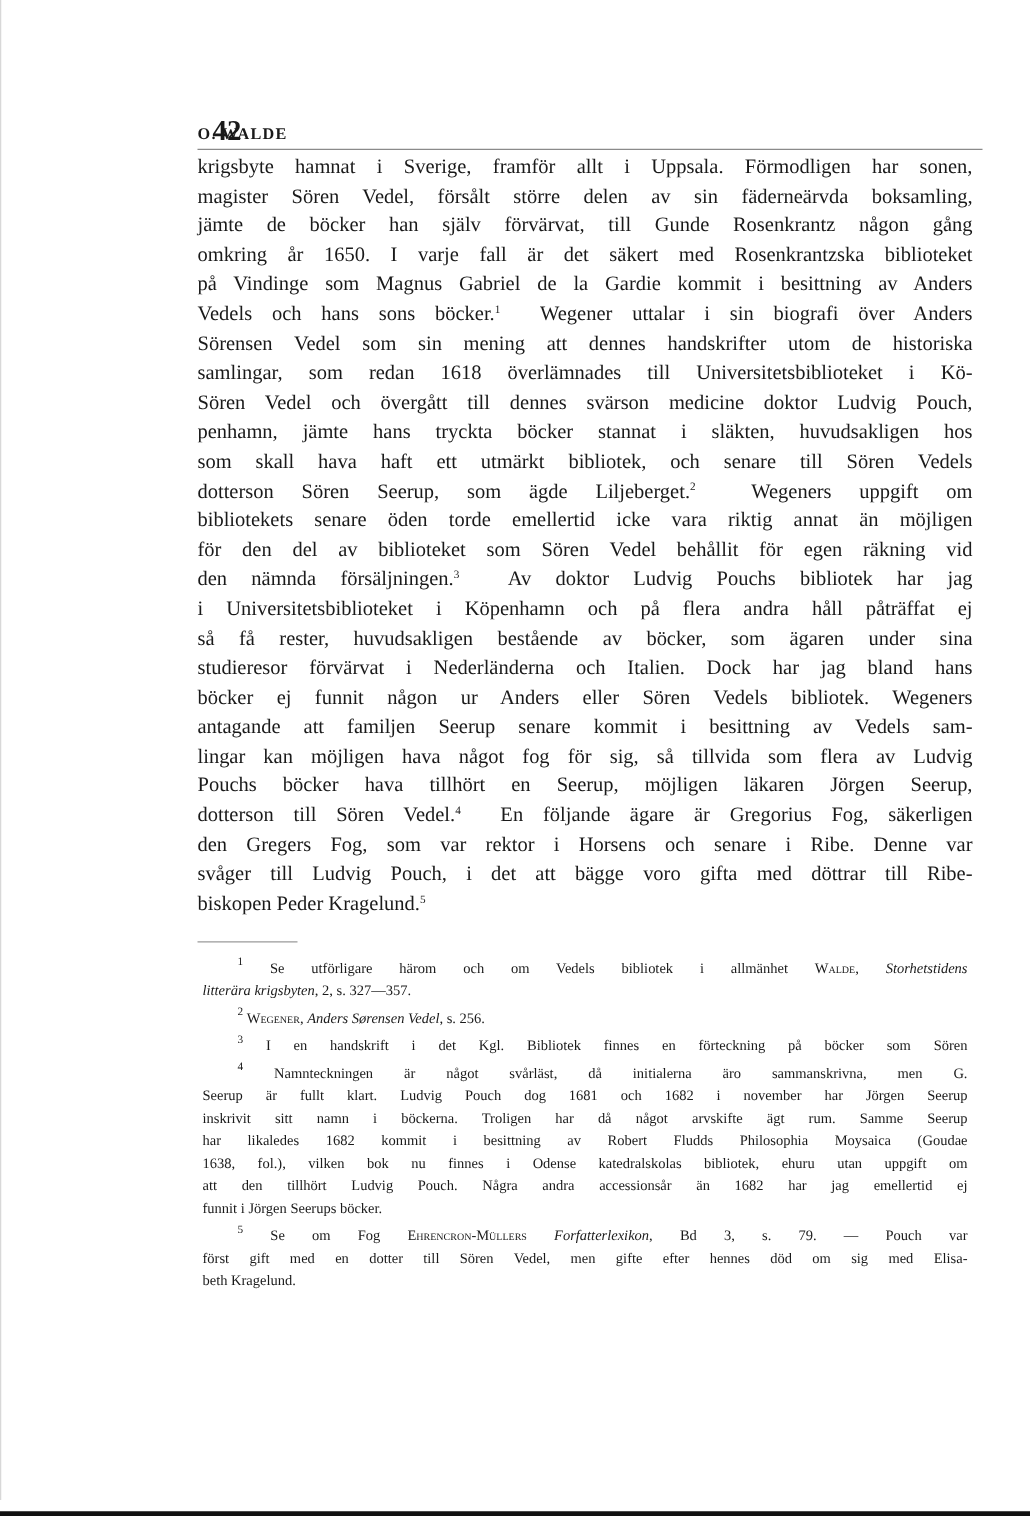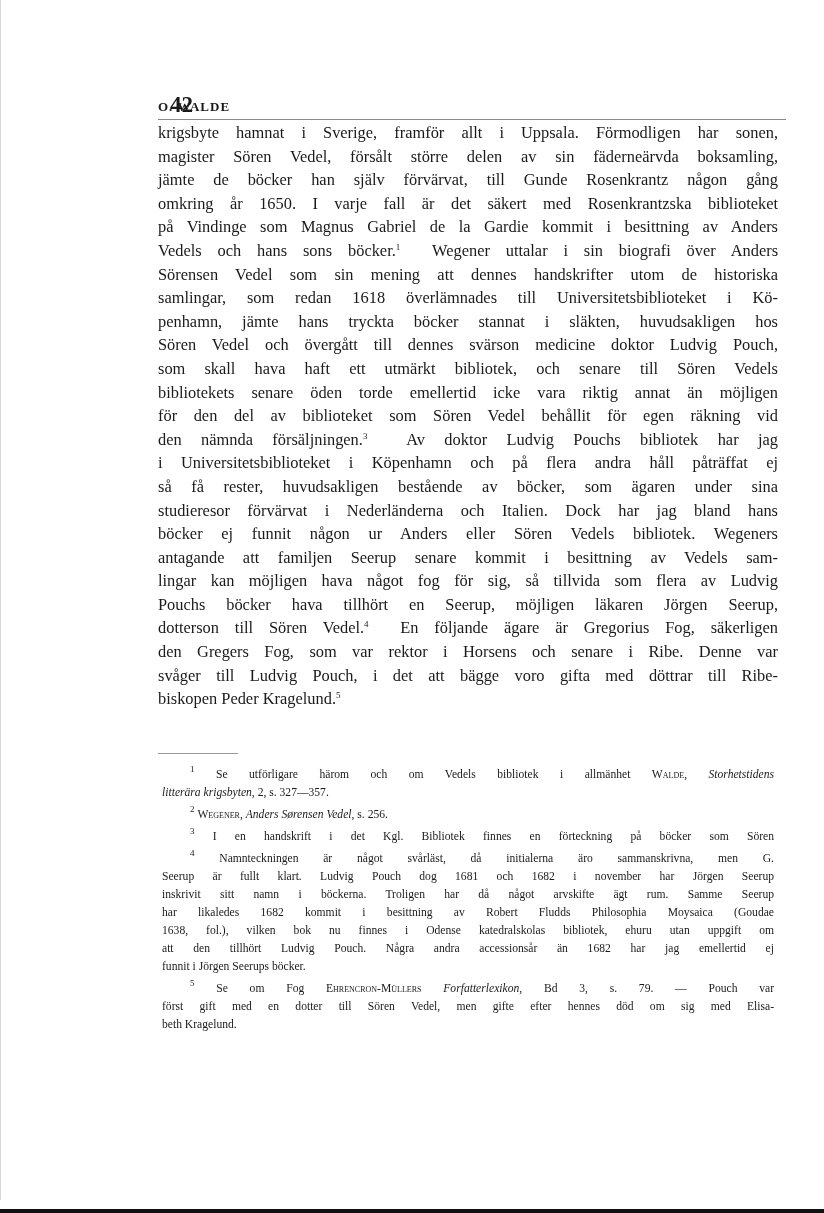--- a/index.html
+++ b/index.html
@@ -41,23 +41,24 @@
 
   <div class="body-text">
     <span class="line">krigsbyte hamnat i Sverige, framför allt i Uppsala.  Förmodligen har sonen,</span>
     <span class="line">magister Sören Vedel, försålt större delen av sin fäderneärvda boksamling,</span>
     <span class="line">jämte de böcker han själv förvärvat, till Gunde Rosenkrantz någon gång</span>
     <span class="line">omkring år 1650.  I varje fall är det säkert med Rosenkrantzska biblioteket</span>
     <span class="line">på Vindinge som Magnus Gabriel de la Gardie kommit i besittning av Anders</span>
     <span class="line"><span>Vedels och hans sons böcker.</span><sup>1</sup>&nbsp;&nbsp;<span>Wegener uttalar i sin biografi över Anders</span></span>
     <span class="line">Sörensen Vedel som sin mening att dennes handskrifter utom de historiska</span>
     <span class="line">samlingar, som redan 1618 överlämnades till Universitetsbiblioteket i Kö-</span>
+    <span class="line">Sören Vedel och övergått till dennes svärson medicine doktor Ludvig Pouch,</span>
     <span class="line">penhamn, jämte hans tryckta böcker stannat i släkten, huvudsakligen hos</span>
-    <span class="line">Sören Vedel och övergått till dennes svärson medicine doktor Ludvig Pouch,</span>
     <span class="line">som skall hava haft ett utmärkt bibliotek, och senare till Sören Vedels</span>
+    <span class="line"><span>dotterson Sören Seerup, som ägde Liljeberget.</span><sup>2</sup>&nbsp;&nbsp;<span>Wegeners uppgift om</span></span>
     <span class="line">bibliotekets senare öden torde emellertid icke vara riktig annat än möjligen</span>
     <span class="line">för den del av biblioteket som Sören Vedel behållit för egen räkning vid</span>
     <span class="line"><span>den nämnda försäljningen.</span><sup>3</sup>&nbsp;&nbsp;<span>Av doktor Ludvig Pouchs bibliotek har jag</span></span>
     <span class="line">i Universitetsbiblioteket i Köpenhamn och på flera andra håll påträffat ej</span>
     <span class="line">så få rester, huvudsakligen bestående av böcker, som ägaren under sina</span>
     <span class="line">studieresor förvärvat i Nederländerna och Italien.  Dock har jag bland hans</span>
     <span class="line">böcker ej funnit någon ur Anders eller Sören Vedels bibliotek.  Wegeners</span>
     <span class="line">antagande att familjen Seerup senare kommit i besittning av Vedels sam-</span>
     <span class="line">lingar kan möjligen hava något fog för sig, så tillvida som flera av Ludvig</span>
     <span class="line">Pouchs böcker hava tillhört en Seerup, möjligen läkaren Jörgen Seerup,</span>

